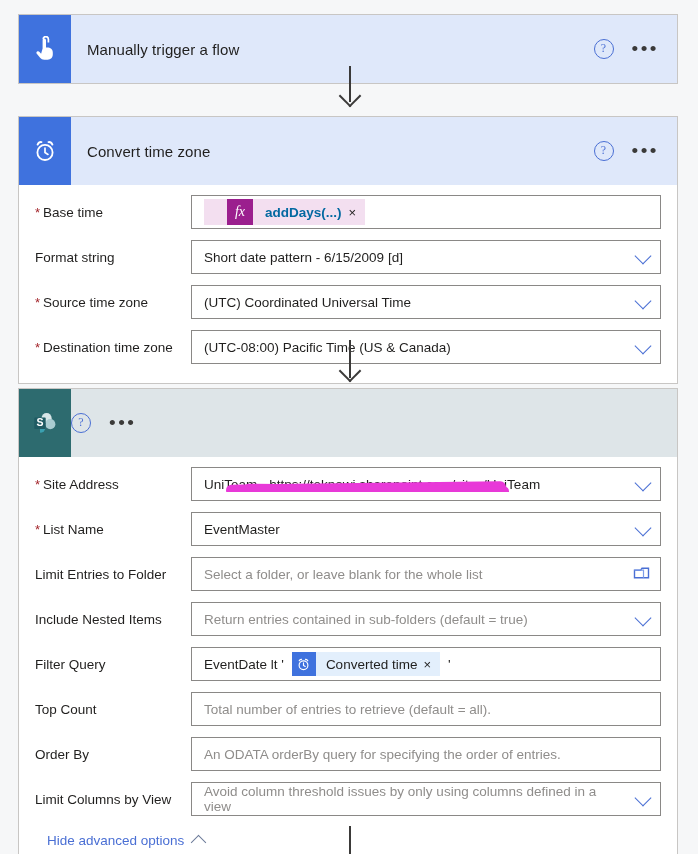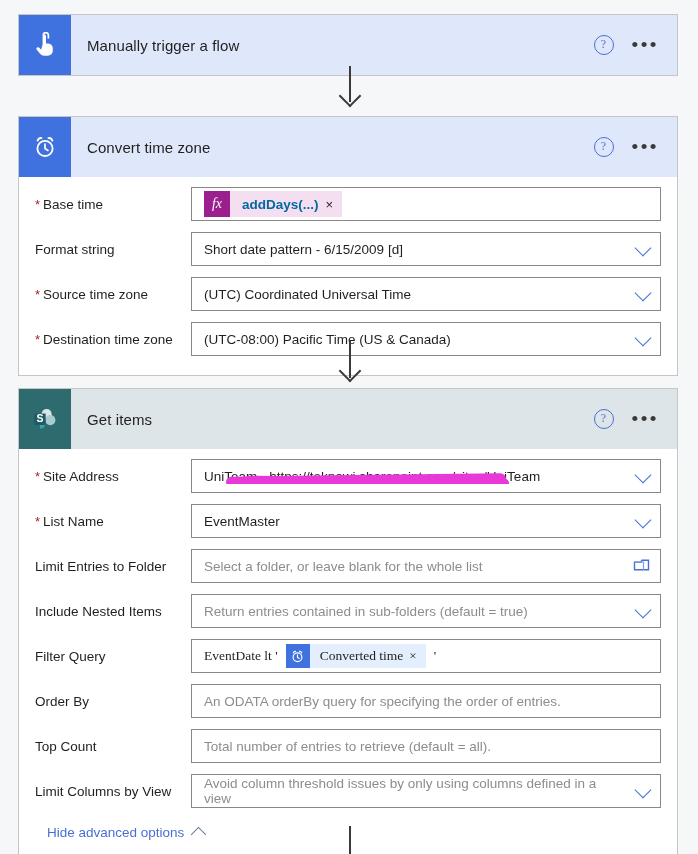--- a/index.html
+++ b/index.html
@@ -28,21 +28,21 @@
     position: absolute;
     left: 18px;
     width: 660px;
     background: #ffffff;
     border: 1px solid #c8c6c4;
     box-sizing: border-box;
   }
   .card-header {
     display: flex;
     align-items: stretch;
-    height: 60px;
+    height: 68px;
   }
   .card-header.trigger-header { background: #dfe8fa; }
   .card-header.action-header  { background: #dfe8fa; }
   .card-header.sp-header      { background: #dee5e8; }
 
   .card-icon {
     width: 52px;
     min-width: 52px;
     display: flex;
     align-items: center;
@@ -158,20 +158,21 @@
   .fx-badge {
     width: 26px; height: 26px;
     background: #9b1f8e;
     color: #fff;
     font-family: "Liberation Serif", serif;
     font-style: italic;
     font-size: 14px;
     display: flex;
     align-items: center;
     justify-content: center;
+    margin-left: 23px;
   }
   .fx-label {
     padding: 0 7px 0 12px;
     font-size: 13.5px;
     color: #0369a1;
     white-space: nowrap;
     font-weight: bold;
   }
   .token-x {
     padding-right: 9px;
@@ -374,21 +375,20 @@
     <div class="card-header sp-header">
       <div class="card-icon icon-teal">
         <svg width="28" height="26" viewBox="0 0 28 26" aria-hidden="true">
           <circle cx="15.6" cy="8.2" r="5.1" fill="#d8e6e8"></circle>
           <circle cx="19.3" cy="14.2" r="5.1" fill="#a9ccd1"></circle>
           <path d="M14.6 17.2a5.6 5.6 0 0 1-5.6 5.6v-5.6z" fill="#3aa0b0"></path>
           <rect x="3.3" y="7.6" width="11.4" height="11.4" rx="0.8" fill="#1f5b63"></rect>
           <text x="9" y="16.3" font-family="Liberation Sans, sans-serif" font-size="10.5" font-weight="bold" fill="#ffffff" text-anchor="middle">S</text>
         </svg>
       </div>
-      <div class="card-title">Get items</div>
       <div class="header-actions">
         <div class="help-icon">?</div>
         <div class="ellipsis-icon">•••</div>
       </div>
     </div>
 
     <div class="card-body">
 
       <div class="field-row">
         <div class="field-label">
@@ -438,53 +438,53 @@
         <div class="field-control">
           <span class="placeholder">Return entries contained in sub-folders (default = true)</span>
           <span class="chevron"></span>
         </div>
       </div>
 
       <div class="field-row">
         <div class="field-label">
           <span>Filter Query</span>
         </div>
-        <div class="field-control" style="padding-right:12px;font-family:Liberation Serif, serif;">
+        <div class="field-control" style="padding-right:12px;">
           <span class="filter-prefix">EventDate lt '</span>
           <span class="dyn-token">
             <span class="dyn-badge">
               <svg width="15" height="15" viewBox="0 0 26 26" aria-hidden="true">
                 <circle cx="13" cy="14.4" r="7.6" fill="none" stroke="#ffffff" stroke-width="2"></circle>
                 <path d="M13 10.2v4.4l3 1.8" fill="none" stroke="#ffffff" stroke-width="2" stroke-linecap="round"></path>
                 <path d="M5.6 6.6c.8-1.8 2.4-2.8 3.9-2.5" fill="none" stroke="#ffffff" stroke-width="2.1" stroke-linecap="round"></path>
                 <path d="M20.4 6.6c-.8-1.8-2.4-2.8-3.9-2.5" fill="none" stroke="#ffffff" stroke-width="2.1" stroke-linecap="round"></path>
               </svg>
             </span>
             <span class="dyn-label">Converted time</span>
             <span class="token-x">×</span>
           </span>
           <span class="filter-suffix">'</span>
         </div>
       </div>
 
       <div class="field-row">
         <div class="field-label">
+          <span>Top Count</span>
+        </div>
+        <div class="field-control">
+          <span class="placeholder">Total number of entries to retrieve (default = all).</span>
+        </div>
+      </div>
+
+      <div class="field-row">
+        <div class="field-label">
           <span>Order By</span>
         </div>
         <div class="field-control">
           <span class="placeholder">An ODATA orderBy query for specifying the order of entries.</span>
-        </div>
-      </div>
-
-      <div class="field-row">
-        <div class="field-label">
-          <span>Top Count</span>
-        </div>
-        <div class="field-control">
-          <span class="placeholder">Total number of entries to retrieve (default = all).</span>
         </div>
       </div>
 
       <div class="field-row">
         <div class="field-label">
           <span>Limit Columns by View</span>
         </div>
         <div class="field-control">
           <span class="placeholder">Avoid column threshold issues by only using columns defined in a view</span>
           <span class="chevron"></span>

